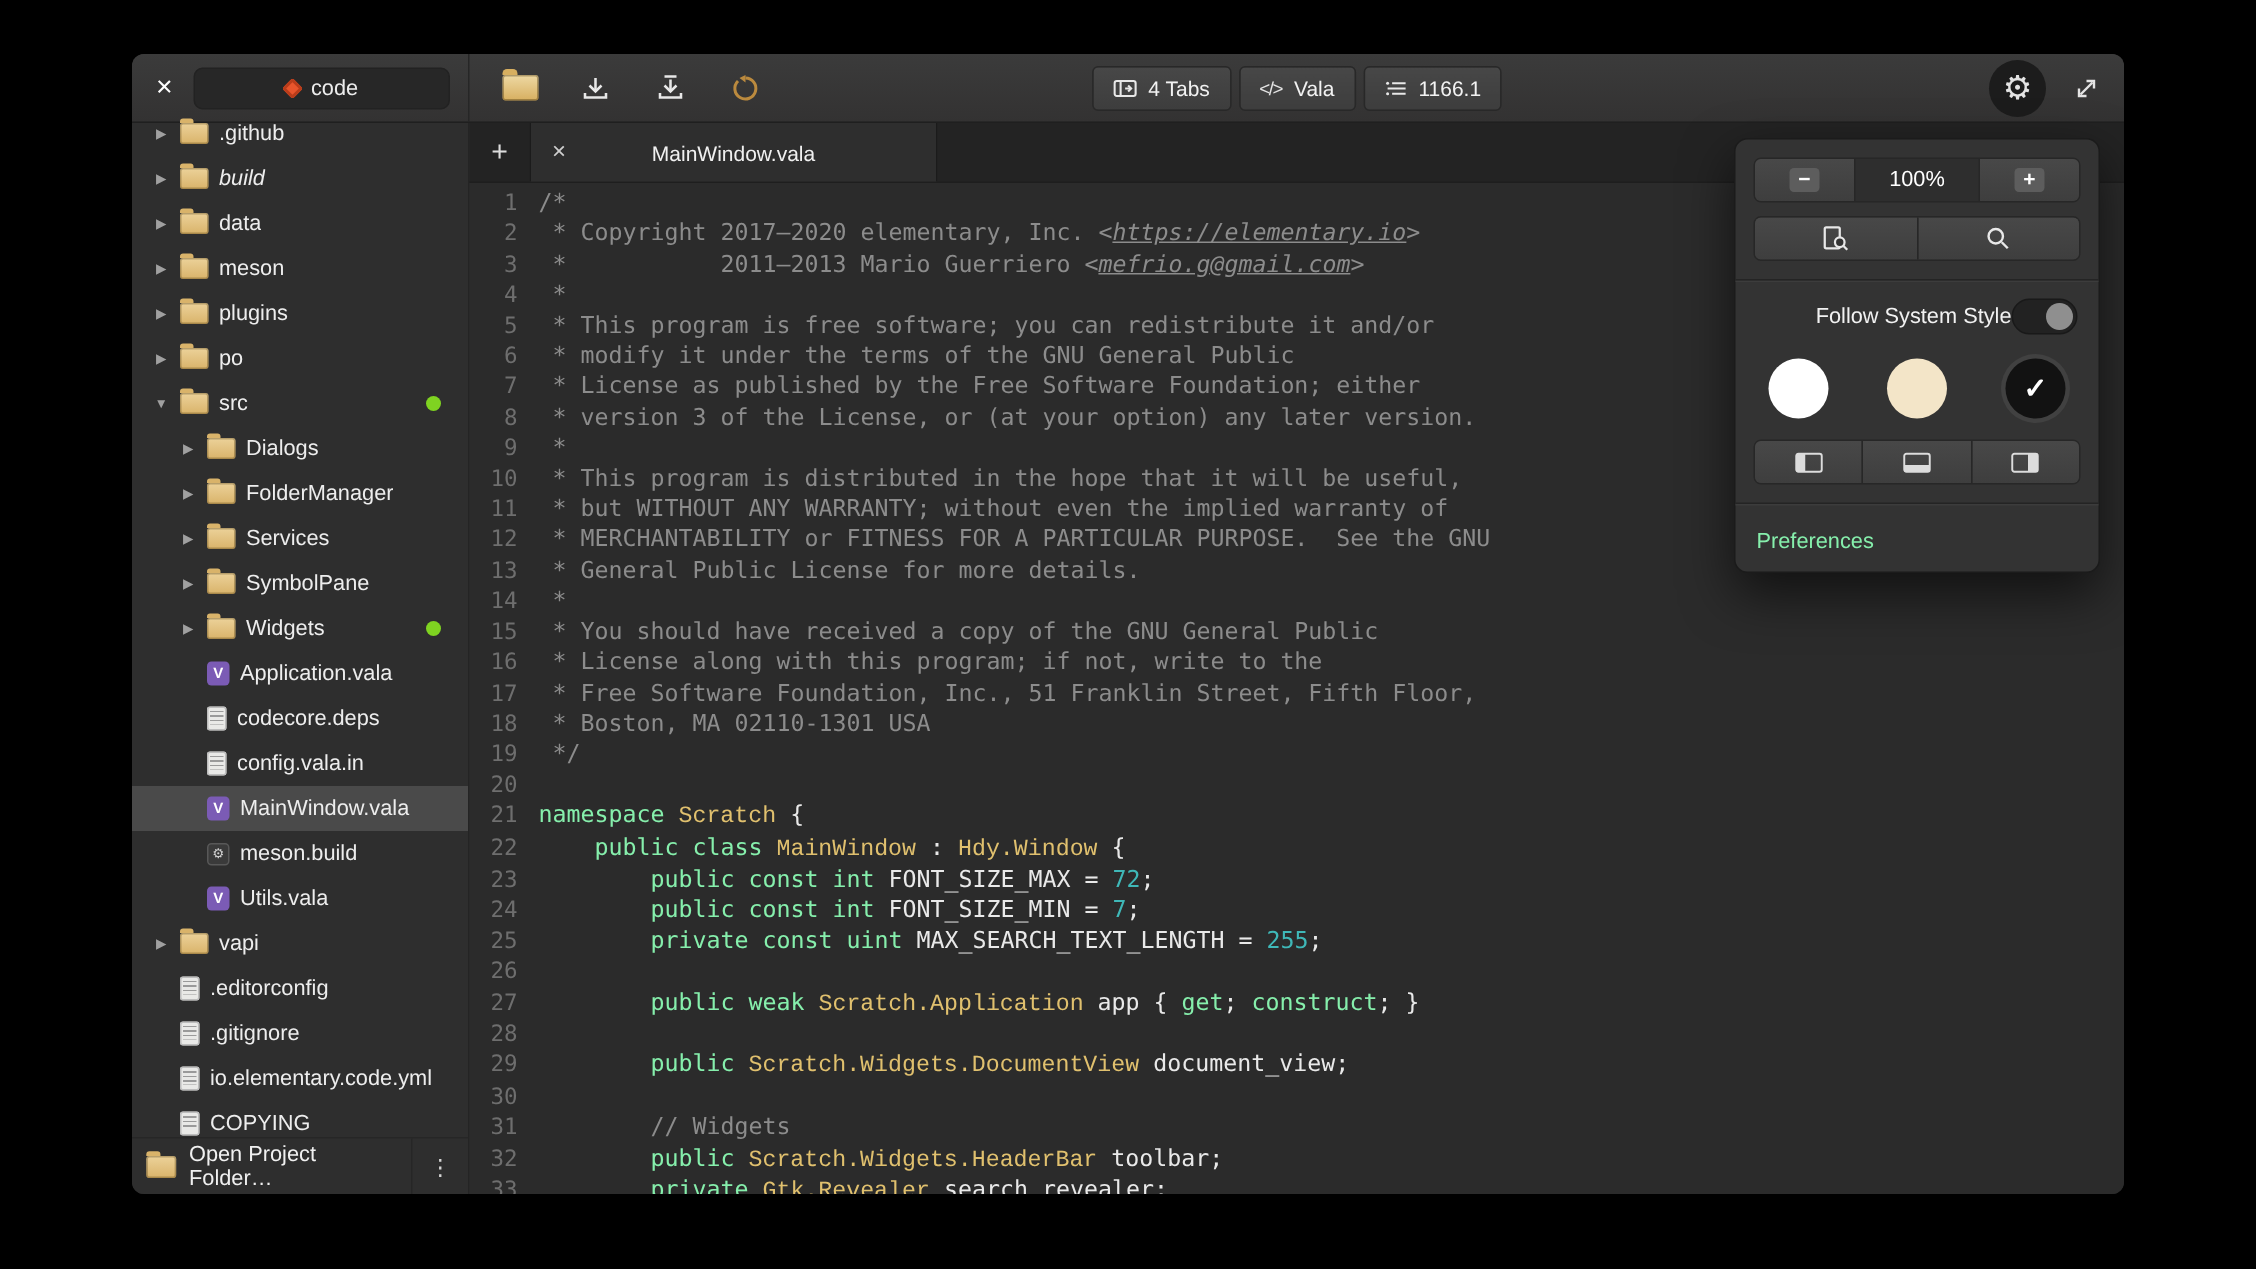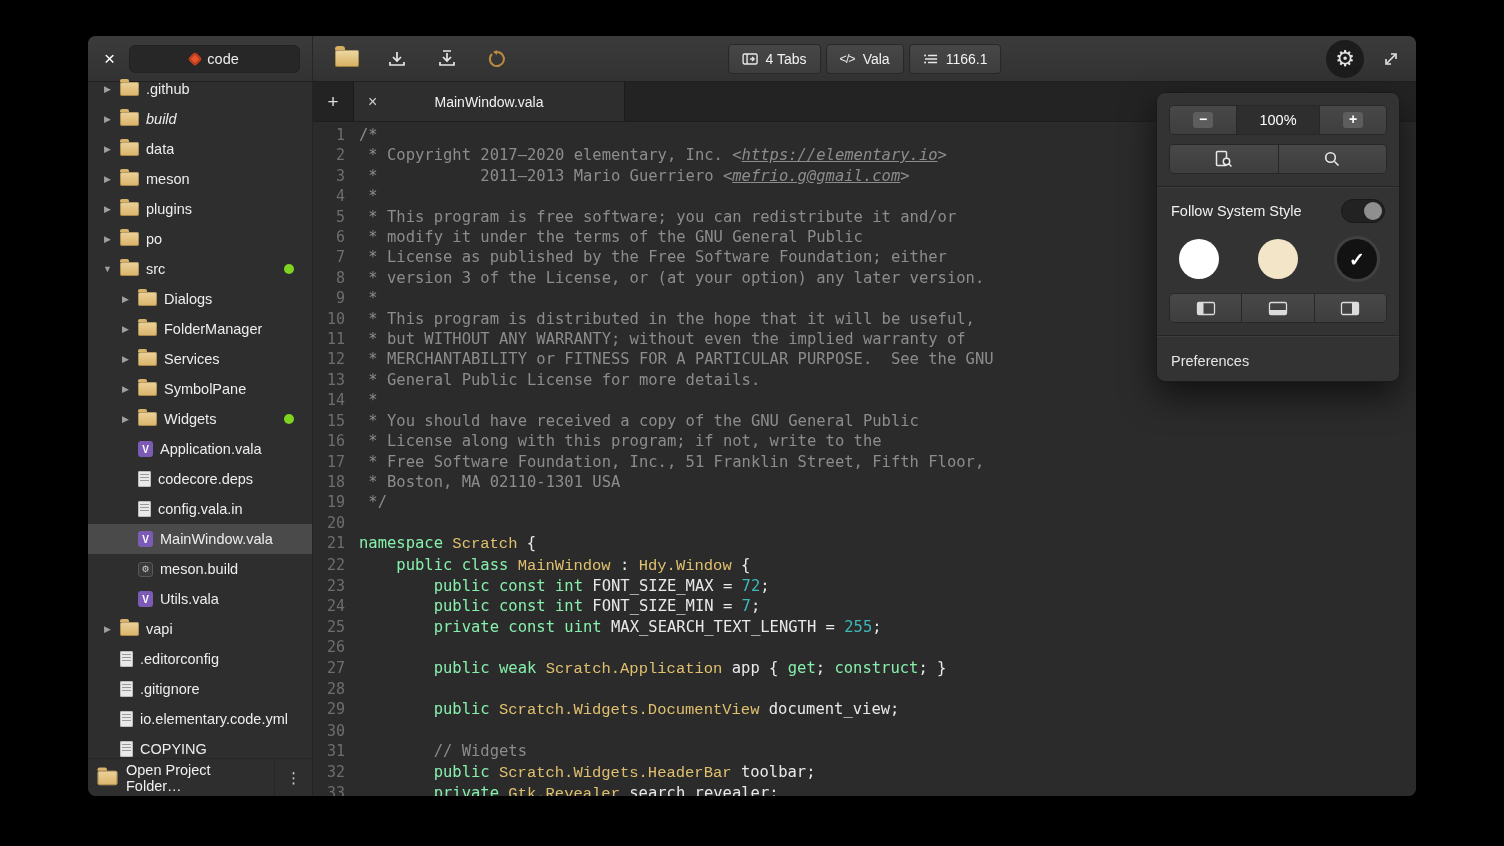--- a/index.html
+++ b/index.html
@@ -113,35 +113,35 @@
     justify-content:center; color:#fff; }
   .zoom-btn { flex:0 0 66px; }
   .zoom-chip { width:20px; height:16px; background:#5d5d5d; border-radius:3px; color:#fff;
     font-size:14px; line-height:15px; text-align:center; font-weight:bold; }
   .zoom-label { flex:1; background:#2e2e2e; display:flex; align-items:center; justify-content:center;
     color:#fff; font-size:14.5px; border-left:1px solid #272727; border-right:1px solid #272727; }
   .find-row { margin-top:9px; }
   .find-btn { flex:1; }
   .find-btn + .find-btn { border-left:1px solid #272727; }
   .psep { height:1px; background:#242424; margin:12px -12px; box-shadow:0 1px 0 #3c3c3c; }
-  .follow-row { display:flex; align-items:center; justify-content:space-between; padding:0 2px; }
+  .follow-row { display:flex; align-items:center; justify-content:flex-end; padding:0 2px; }
   .follow-label { color:#f1f1f1; font-size:14.5px; }
   .toggle { width:44px; height:24px; border-radius:12px; background:#222; border:1px solid #191919;
     position:relative; }
   .knob { position:absolute; top:2px; right:2px; width:18px; height:18px; border-radius:50%;
     background:#8f8f8f; }
   .circles-row { display:flex; align-items:center; justify-content:space-between;
     padding:16px 10px 14px; }
   .style-circle { width:40px; height:40px; border-radius:50%; display:flex; align-items:center;
     justify-content:center; }
   .c-light { background:#ffffff; }
   .c-sepia { background:#f3e5c8; }
   .c-dark { background:#121212; color:#fff; font-size:19px; font-weight:bold;
     box-shadow:0 0 0 3px rgba(255,255,255,.07); }
-  .prefs-row { margin-top:10px; padding:5px 2px 0; color:#e5e5e5; font-size:14.5px; }
+  .prefs-row { margin-top:10px; padding:5px 2px 0; color:#86efac; font-size:14.5px; }
 
   svg.icon { display:block; }
 </style>
 </head>
 <body>
 
 <div class="window">
 
   <div class="header">
     <div class="header-left">

